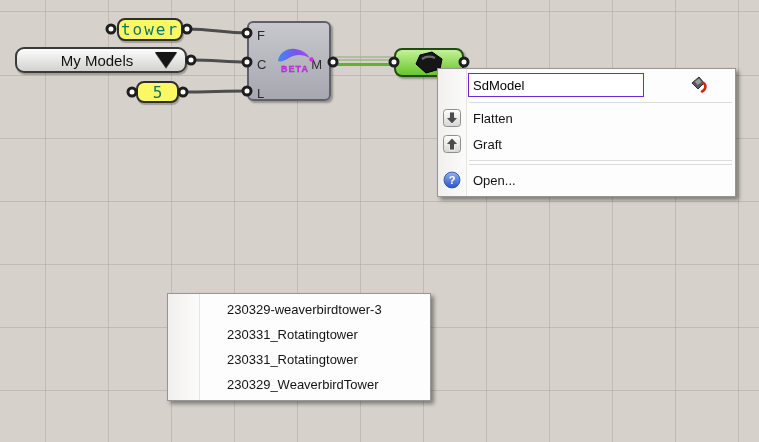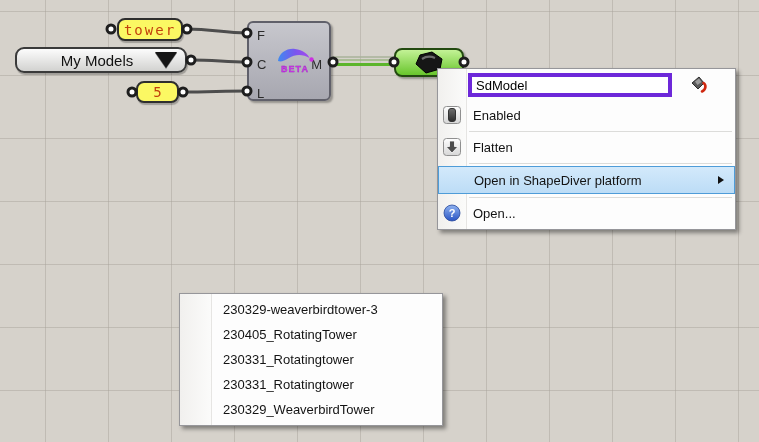--- a/index.html
+++ b/index.html
@@ -18,21 +18,21 @@
   
   #wire-layer{position:absolute;left:0;top:0;z-index:1;}
 
   
   .nub{position:absolute;width:11px;height:11px;border-radius:50%;background:#fff;
        border:3px solid #1e1e1e;box-sizing:border-box;transform:translate(-50%,-50%);z-index:3;}
 
   
   .gpanel{position:absolute;background:#fbf863;border:2px solid #2e2e2e;border-radius:8px;
     display:flex;align-items:center;justify-content:center;
-    font-family:"DejaVu Sans Mono",monospace;font-size:14px;color:#c2410c;
+    font-family:"DejaVu Sans Mono",monospace;font-size:16px;color:#0f766e;
     box-sizing:border-box;z-index:2;box-shadow:1px 2px 1px rgba(0,0,0,.25);}
   #panel-tower{left:117px;top:18px;width:66px;height:23px;letter-spacing:2px;}
   #panel-five{left:136px;top:81px;width:43px;height:22px;}
 
   .valuelist{position:absolute;left:15px;top:47px;width:172px;height:26px;
     background:linear-gradient(#fcfcfc,#d2d2d0);border:2px solid #3a3a3a;border-radius:9px;
     display:flex;align-items:center;box-sizing:border-box;z-index:2;font-size:15px;color:#111;
     box-shadow:1px 2px 1px rgba(0,0,0,.25);}
   .vl-label{flex:1;text-align:center;padding-left:22px;}
   .vl-arrow{width:0;height:0;border-left:11px solid transparent;border-right:11px solid transparent;
@@ -56,32 +56,32 @@
     box-shadow:2px 2px 2px rgba(0,0,0,.3);}
 
   
   .menu{position:absolute;background:#fdfdfd;border:1px solid #96969a;
     box-shadow:3px 3px 4px rgba(0,0,0,.4);z-index:10;font-size:13px;color:#131313;box-sizing:border-box;}
   .gutter{position:absolute;left:0;top:0;bottom:0;background:linear-gradient(to right,#f1f0ee,#fbfbfa);
     border-right:1px solid #e6e5e3;}
   #context-menu{left:437px;top:68px;width:299px;padding:4px 0 3px 0;}
   #context-menu .gutter{width:28px;}
   .field-row{position:relative;height:26px;margin-bottom:3px;}
-  .name-input{position:absolute;left:30px;top:0;width:204px;height:24px;border:4px solid #6d28d9;
+  .name-input{position:absolute;left:30px;top:0;width:176px;height:24px;border:1px solid #6d28d9;
     font:13px "Liberation Sans",sans-serif;padding:0 4px;box-sizing:border-box;background:#fff;color:#000;}
   .bucket{position:absolute;left:250px;top:1px;width:22px;height:22px;}
   .mi{position:relative;height:26px;display:flex;align-items:center;cursor:default;}
   .mi .ic{width:27px;flex:none;display:flex;align-items:center;justify-content:center;}
   .mi .lbl{margin-left:8px;white-space:nowrap;}
   .sub-arrow{margin-left:auto;margin-right:10px;width:0;height:0;
     border-top:4.5px solid transparent;border-bottom:4.5px solid transparent;border-left:6px solid #111;}
   .mi.hl{background:linear-gradient(#d3e9fb,#bcdcf6);border:1px solid #4e9cd8;}
   .msep{height:1px;background:#dcdcda;margin:3px 3px 2px 31px;}
 
-  #models-submenu{left:167px;top:293px;width:264px;padding:3px 0;margin-left:12px;}
+  #models-submenu{left:167px;top:293px;width:264px;padding:3px 16px;}
   #models-submenu .gutter{width:31px;}
   .smi{position:relative;height:25px;display:flex;align-items:center;padding-left:43px;white-space:nowrap;}
 </style>
 </head>
 <body>
 
 <svg width="0" height="0" style="position:absolute">
   <defs>
     <linearGradient id="icbg" x1="0" y1="0" x2="0" y2="1">
       <stop offset="0" stop-color="#fefefe"></stop>
@@ -162,77 +162,69 @@
 
   <div class="field-row">
     <input class="name-input" type="text" value="SdModel" style="">
     <svg class="bucket" viewBox="0 0 22 22">
       <polygon points="4,9 11,3 16,9 10,15" fill="#5a5a5a" stroke="#2c2c2c"></polygon>
       <polygon points="7,7.5 11,4.5 13.5,8 9.5,11" fill="#9c9c9c"></polygon>
       <path d="M15.5 9 C18.5 11 18 15.5 14 17.5" stroke="#cf2810" stroke-width="2.6" fill="none" stroke-linecap="round"></path>
     </svg>
   </div>
 
-  <div class="mi">
-    <span class="ic">
-      <svg width="18" height="18" viewBox="0 0 18 18">
-        <rect x="0.5" y="0.5" width="17" height="17" rx="3" fill="url(#icbg)" stroke="#8f8f8f"></rect>
-        <rect x="5.5" y="2.5" width="7" height="13" rx="2.5" fill="url(#tgl)" stroke="#333"></rect>
-      </svg>
-    </span>
-    <span class="lbl">Enabled</span>
-  </div>
 
 
 
   <div class="msep"></div>
 
 
   <div class="mi">
     <span class="ic">
       <svg width="18" height="18" viewBox="0 0 18 18">
         <rect x="0.5" y="0.5" width="17" height="17" rx="3" fill="url(#icbg)" stroke="#8f8f8f"></rect>
         <polygon points="6.5,3 11.5,3 11.5,8.5 15,8.5 9,15 3,8.5 6.5,8.5" fill="#4c4c4c" stroke="#fff" stroke-width="0.8"></polygon>
       </svg>
     </span>
     <span class="lbl">Flatten</span>
   </div>
 
+  <div class="mi">
+    <span class="ic">
+      <svg width="18" height="18" viewBox="0 0 18 18">
+        <rect x="0.5" y="0.5" width="17" height="17" rx="3" fill="url(#icbg)" stroke="#8f8f8f"></rect>
+        <polygon points="6.5,15 11.5,15 11.5,9.5 15,9.5 9,3 3,9.5 6.5,9.5" fill="#4c4c4c" stroke="#fff" stroke-width="0.8"></polygon>
+      </svg>
+    </span>
+    <span class="lbl">Graft</span>
+  </div>
 
 
   <div class="msep"></div>
 
-  <div class="mi hl">
-    <span class="ic"></span>
-    <span class="lbl">Open in ShapeDiver platform</span>
-    <span class="sub-arrow"></span>
-  </div>
 
   <div class="msep"></div>
 
   <div class="mi">
     <span class="ic">
       <svg width="18" height="18" viewBox="0 0 18 18">
         <circle cx="9" cy="9" r="8" fill="url(#helpGrad)" stroke="#27479a" stroke-width="0.8"></circle>
         <text x="9" y="13" text-anchor="middle" font-size="11" font-weight="bold" fill="#ffffff">?</text>
       </svg>
     </span>
     <span class="lbl">Open...</span>
   </div>
 </div>
 
 <div class="menu" id="models-submenu">
   <div class="gutter"></div>
   <div class="smi">
     <span>230329-weaverbirdtower-3</span>
   </div>
   <div class="smi">
-    <span>230405_RotatingTower</span>
-  </div>
-  <div class="smi">
     <span>230331_Rotatingtower</span>
   </div>
   <div class="smi">
     <span>230331_Rotatingtower</span>
   </div>
   <div class="smi">
     <span>230329_WeaverbirdTower</span>
   </div>
 </div>
 

